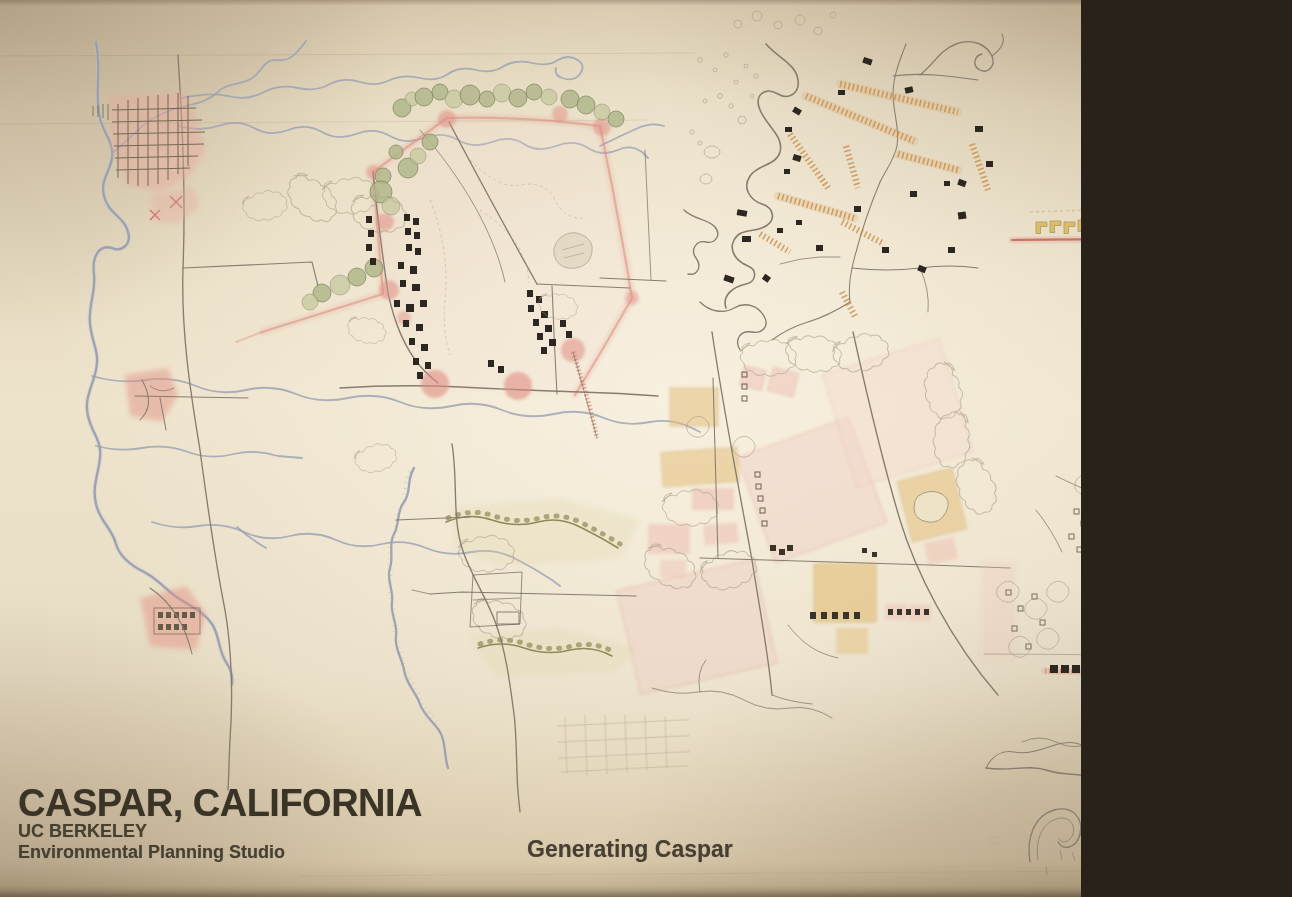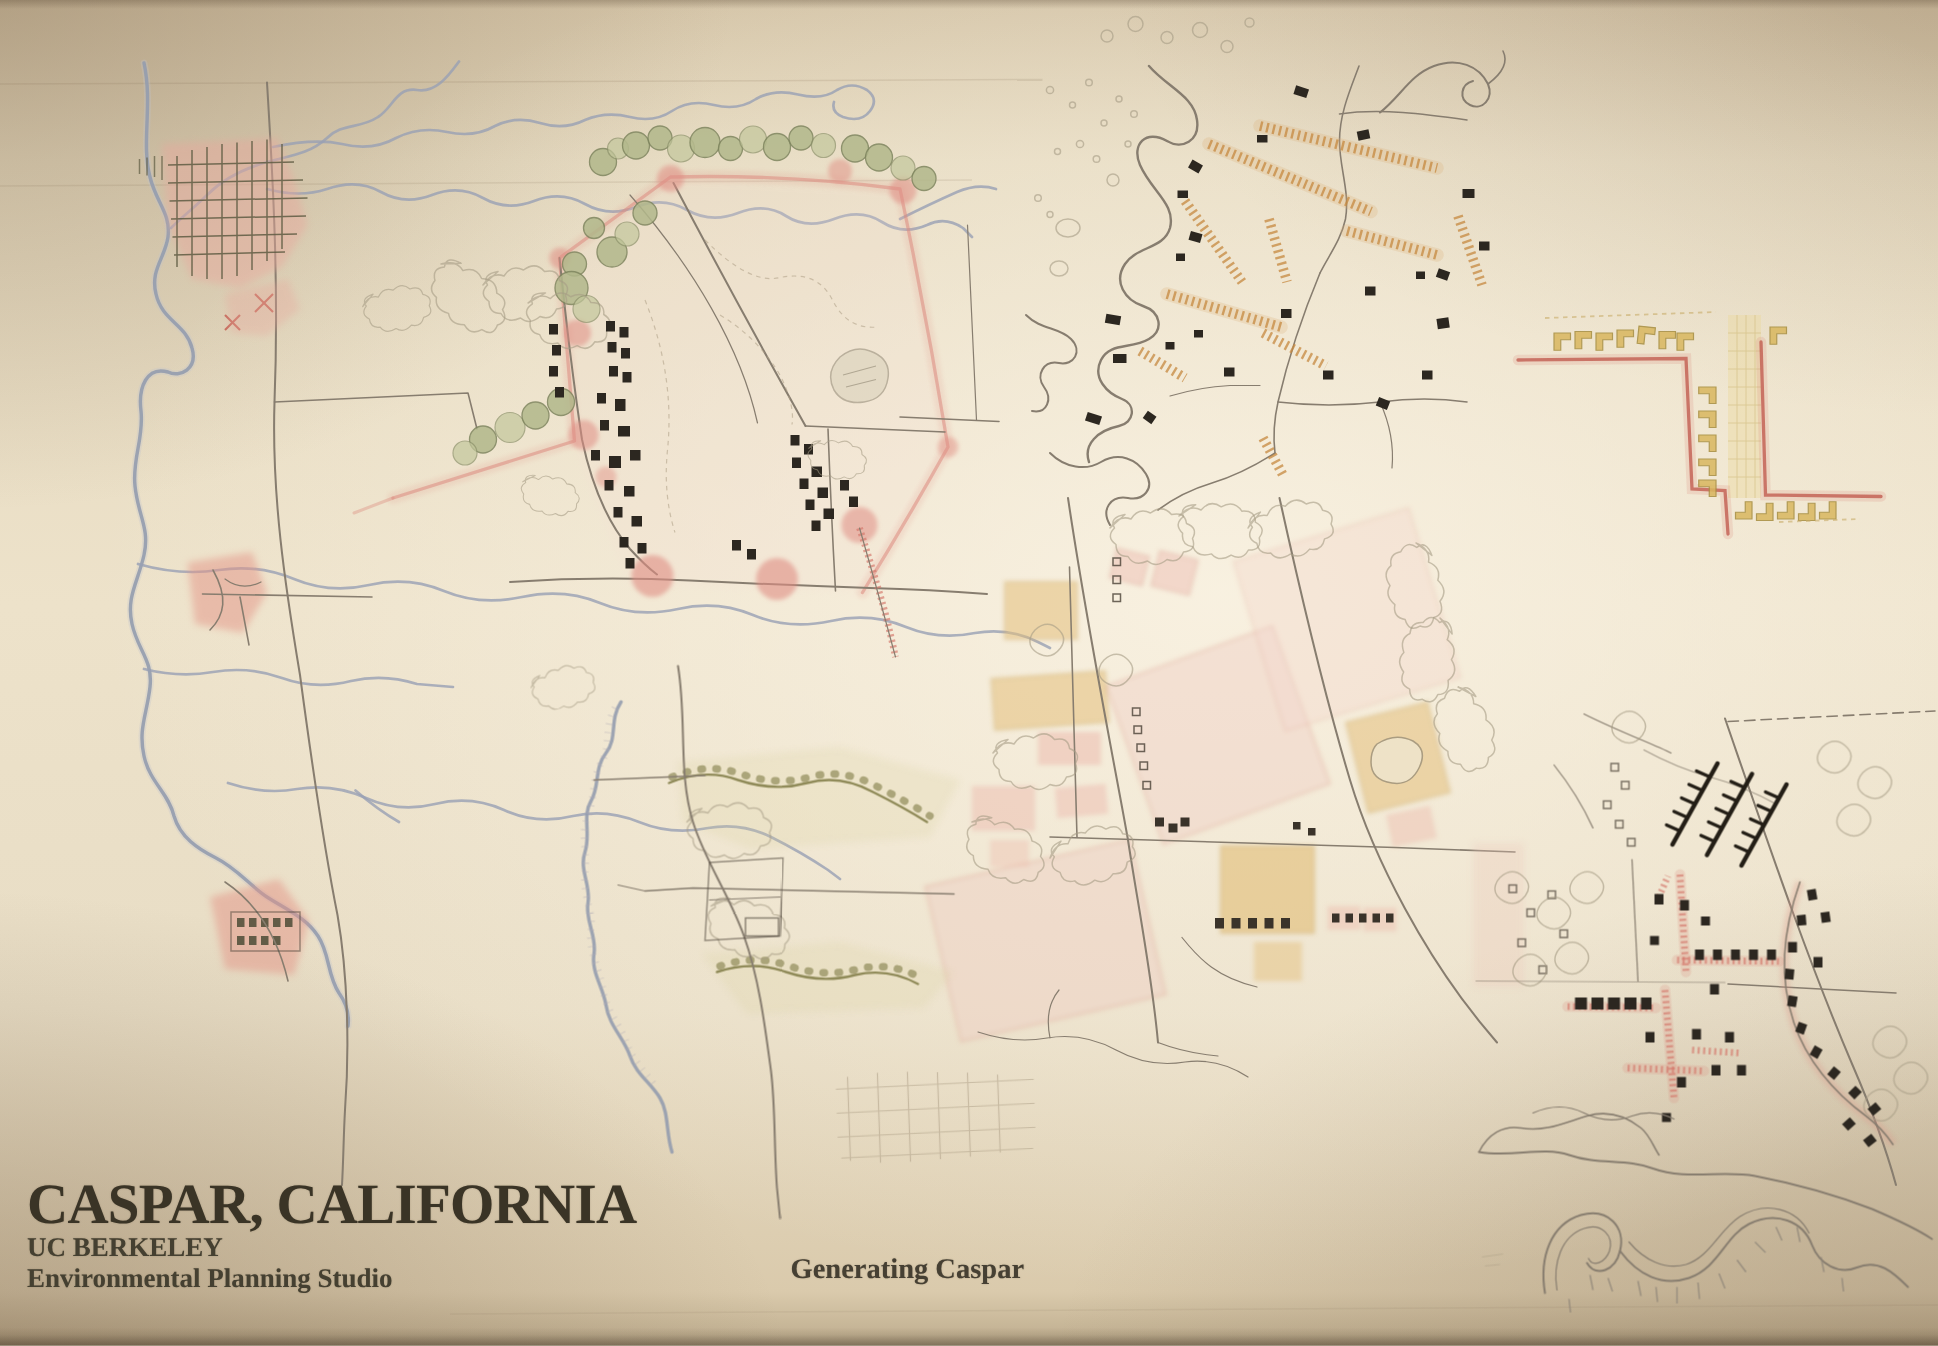--- a/index.html
+++ b/index.html
@@ -1,19 +1,19 @@
 <!DOCTYPE html>
 <html><head>
 <meta charset="utf-8">
 <style>
   html,body{margin:0;padding:0;background:#2a2категория520;}
   body{background:#28221a;}
   .photo{
-    position:relative;width:1292px;height:897px;overflow:hidden;
-    font-family:Liberation Serif, serif;
+    position:relative;width:1081px;height:897px;overflow:hidden;
+    font-family:Liberation Sans, sans-serif;
     background-color:#e7dcc5;
     background-image:
       radial-gradient(58% 52% at 63% 44%, rgba(250,243,228,.85) 0%, rgba(250,243,228,0) 100%),
       radial-gradient(40% 40% at -2% -2%, rgba(118,95,68,.38) 0%, rgba(118,95,68,0) 100%),
       radial-gradient(45% 35% at 102% -4%, rgba(128,104,76,.30) 0%, rgba(128,104,76,0) 100%),
       radial-gradient(45% 38% at -4% 104%, rgba(108,86,62,.40) 0%, rgba(108,86,62,0) 100%),
       radial-gradient(50% 40% at 104% 104%, rgba(114,92,66,.36) 0%, rgba(114,92,66,0) 100%),
       linear-gradient(180deg,#d4c4a7 0%,#e4d8bd 12%,#ede2ca 45%,#e8ddc5 75%,#dacaac 96%,#bcab8c 100%);
   }
   .edge-top{position:absolute;left:0;top:0;width:100%;height:6px;
@@ -21,21 +21,21 @@
   .edge-bottom{position:absolute;left:0;bottom:0;width:100%;height:12px;
     background:linear-gradient(0deg,rgba(55,42,28,.45),rgba(55,42,28,.10) 60%,rgba(55,42,28,0));}
   svg{position:absolute;left:0;top:0;}
   .title-block{position:absolute;left:18px;top:784px;color:#3c3628;}
   .poster-title{font-size:38px;font-weight:bold;letter-spacing:-0.5px;line-height:38px;color:#3a3426;
     text-shadow:0 0 1px rgba(70,58,40,.35);}
   .poster-sub{font-size:18px;font-weight:bold;line-height:19.5px;color:#454031;margin-top:1px;
     text-shadow:0 0 1px rgba(70,58,40,.3);}
   .poster-sub.first{margin-top:0;}
   .italic{font-style:italic;}
-  .caption{position:absolute;left:527px;top:836px;font-size:19px;font-weight:bold;color:#464033;
+  .caption{position:absolute;left:527px;top:836px;font-size:23px;font-weight:bold;color:#464033;
     letter-spacing:0px;text-shadow:0 0 1px rgba(70,58,40,.35);}
   
   .rd{stroke:#877d6f;fill:none;stroke-linecap:round;stroke-linejoin:round;}
   .w08{stroke-width:.8}.w1{stroke-width:1.05}.w13{stroke-width:1.35}.w16{stroke-width:1.6}
   .wtr{stroke:#98a0b4;fill:none;stroke-width:1.8;stroke-linecap:round;stroke-linejoin:round;opacity:.8;}
   .wtrsh{stroke:#bfc2cd;fill:none;stroke-width:4.6;stroke-linecap:round;opacity:.3;}
   .coast{stroke:#949cae;stroke-width:2.3;fill:none;stroke-linecap:round;opacity:.9;}
   .pkln{stroke:#dd8b80;fill:none;stroke-linecap:round;stroke-linejoin:round;}
   .bld{fill:#2c2720;}
   .bldo{fill:none;stroke:#4a4136;stroke-width:1;}

